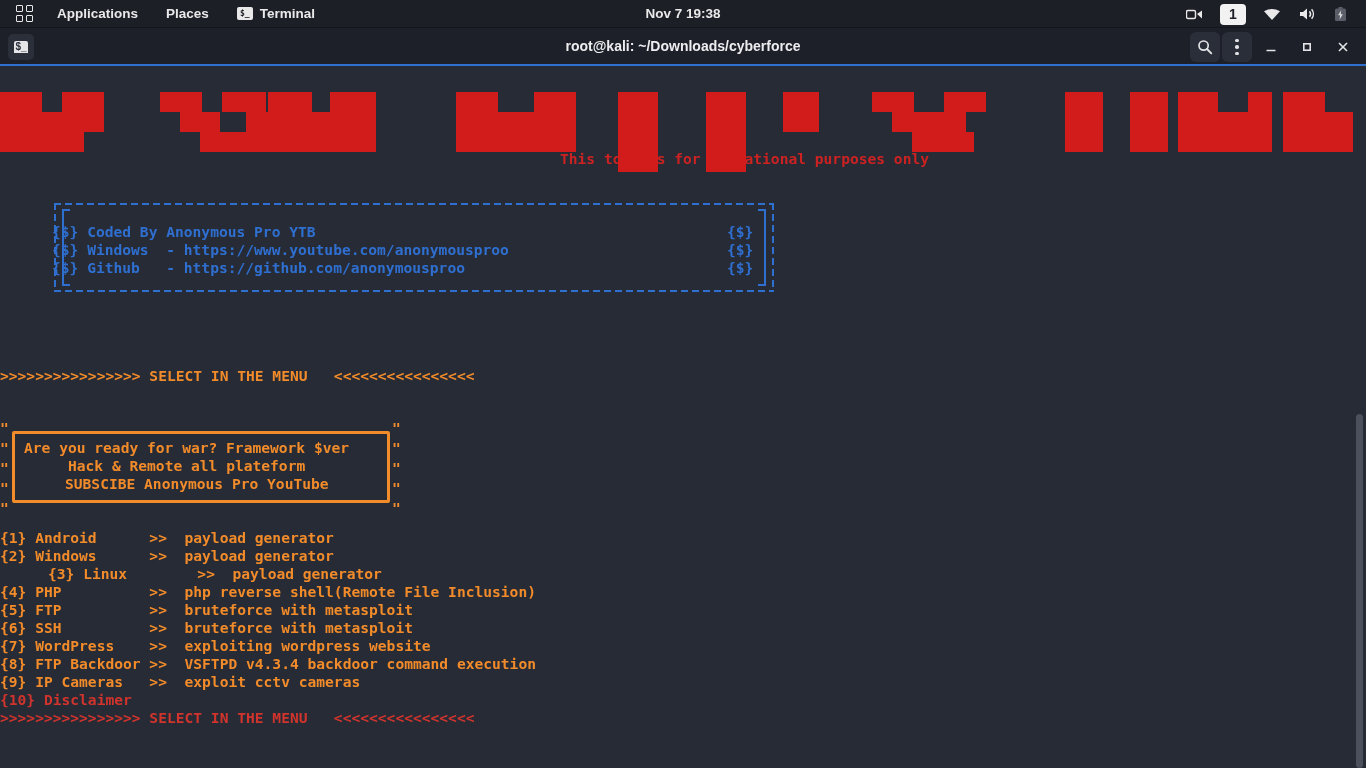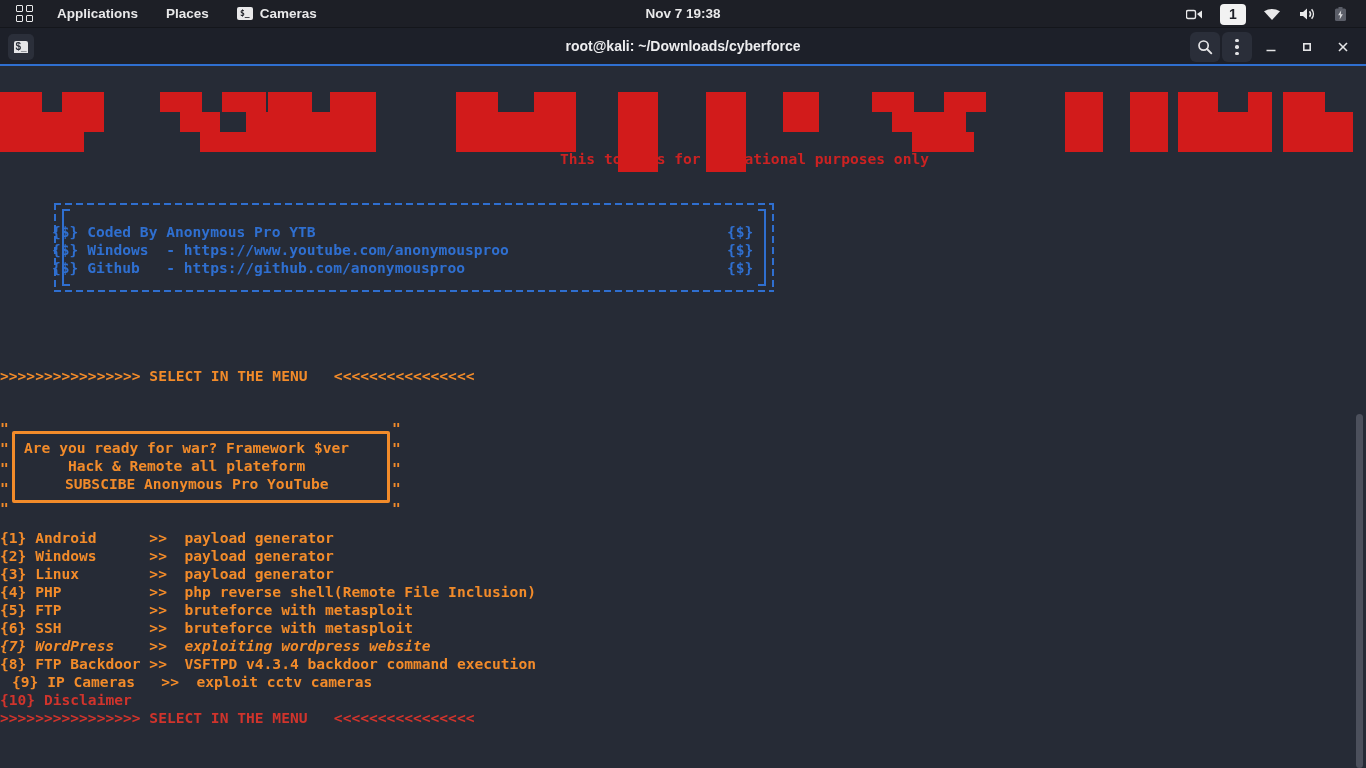--- a/index.html
+++ b/index.html
@@ -131,21 +131,21 @@
       </span>
   </div>
   <div class="tb-item">
     <span>Applications</span>
   </div>
   <div class="tb-item">
     <span>Places</span>
   </div>
   <div class="tb-item">
     <span class="term-ico">$_</span>
-    <span>Cameras</span>
+    <span>Terminal</span>
   </div>
 
   <div id="clock">Nov 7  19:38</div>
 
   <div id="tray">
     <div class="tr">
       <svg width="17" height="13" viewBox="0 0 17 13">
           <rect x="0.5" y="2.5" width="9" height="8" rx="1.5" fill="none" stroke="#e9e9ea" stroke-width="1.4"></rect>
           <path d="M11 6 L16 2.6 L16 10.4 Z" fill="#e9e9ea"></path>
         </svg>
@@ -251,27 +251,27 @@
         
 
         <span style="position: absolute; left: 12px; top: 365px; width: 378px; height: 72px; border: 3px solid rgb(242, 139, 42); border-radius: 2px;"></span>
         <span class="ln orange" style="position: absolute; left: 24px; top: 373px;">Are you ready for war? Framework $ver</span>
         <span class="ln orange" style="position: absolute; left: 68px; top: 391px; text-align: right;">Hack &amp; Remote all plateform</span>
         <span class="ln orange" style="position: absolute; left: 65px; top: 409px;">SUBSCIBE Anonymous Pro YouTube</span>
 
         
         <span class="ln orange" style="position: absolute; left: 0px; top: 463px;">{1} Android      &gt;&gt;  payload generator</span>
         <span class="ln orange" style="position: absolute; left: 0px; top: 481px;">{2} Windows      &gt;&gt;  payload generator</span>
-        <span class="ln orange" style="position: absolute; left: 0px; top: 499px;">{3} Linux        &gt;&gt;  payload generator</span>
+        <span class="ln orange" style="position: absolute; left: 0px; top: 499px; padding-left: 48px;">{3} Linux        &gt;&gt;  payload generator</span>
         <span class="ln orange" style="position: absolute; left: 0px; top: 517px;">{4} PHP          &gt;&gt;  php reverse shell(Remote File Inclusion)</span>
         <span class="ln orange" style="position: absolute; left: 0px; top: 535px;">{5} FTP          &gt;&gt;  bruteforce with metasploit</span>
         <span class="ln orange" style="position: absolute; left: 0px; top: 553px;">{6} SSH          &gt;&gt;  bruteforce with metasploit</span>
-        <span class="ln orange" style="position: absolute; left: 0px; top: 571px; font-style: italic;">{7} WordPress    &gt;&gt;  exploiting wordpress website</span>
+        <span class="ln orange" style="position: absolute; left: 0px; top: 571px;">{7} WordPress    &gt;&gt;  exploiting wordpress website</span>
         <span class="ln orange" style="position: absolute; left: 0px; top: 589px;">{8} FTP Backdoor &gt;&gt;  VSFTPD v4.3.4 backdoor command execution</span>
-        <span class="ln orange" style="position: absolute; left: 12px; top: 607px;">{9} IP Cameras   &gt;&gt;  exploit cctv cameras</span>
+        <span class="ln orange" style="position: absolute; left: 0px; top: 607px;">{9} IP Cameras   &gt;&gt;  exploit cctv cameras</span>
         <span class="ln red2" style="position: absolute; left: 0px; top: 625px;">{10} Disclaimer</span>
         <span class="ln red2" style="position: absolute; left: 0px; top: 643px;">&gt;&gt;&gt;&gt;&gt;&gt;&gt;&gt;&gt;&gt;&gt;&gt;&gt;&gt;&gt;&gt; SELECT IN THE MENU   &lt;&lt;&lt;&lt;&lt;&lt;&lt;&lt;&lt;&lt;&lt;&lt;&lt;&lt;&lt;&lt;</span>
 
       <div style="position: absolute; background: rgb(210, 27, 27); left: 0px; top: 26px; width: 42px; height: 20px;"></div><div style="position: absolute; background: rgb(210, 27, 27); left: 62px; top: 26px; width: 42px; height: 20px;"></div><div style="position: absolute; background: rgb(210, 27, 27); left: 0px; top: 46px; width: 104px; height: 20px;"></div><div style="position: absolute; background: rgb(210, 27, 27); left: 0px; top: 66px; width: 84px; height: 20px;"></div><div style="position: absolute; background: rgb(210, 27, 27); left: 84px; top: 46px; width: 20px; height: 20px;"></div><div style="position: absolute; background: rgb(210, 27, 27); left: 160px; top: 26px; width: 42px; height: 20px;"></div><div style="position: absolute; background: rgb(210, 27, 27); left: 200px; top: 46px; width: 20px; height: 20px;"></div><div style="position: absolute; background: rgb(210, 27, 27); left: 222px; top: 26px; width: 44px; height: 20px;"></div><div style="position: absolute; background: rgb(210, 27, 27); left: 180px; top: 46px; width: 20px; height: 20px;"></div><div style="position: absolute; background: rgb(210, 27, 27); left: 200px; top: 66px; width: 66px; height: 20px;"></div><div style="position: absolute; background: rgb(210, 27, 27); left: 160px; top: 26px; width: 0px; height: 0px;"></div><div style="position: absolute; background: rgb(210, 27, 27); left: 268px; top: 26px; width: 44px; height: 20px;"></div><div style="position: absolute; background: rgb(210, 27, 27); left: 330px; top: 26px; width: 46px; height: 20px;"></div><div style="position: absolute; background: rgb(210, 27, 27); left: 246px; top: 46px; width: 20px; height: 20px;"></div><div style="position: absolute; background: rgb(210, 27, 27); left: 266px; top: 46px; width: 110px; height: 20px;"></div><div style="position: absolute; background: rgb(210, 27, 27); left: 246px; top: 66px; width: 130px; height: 20px;"></div><div style="position: absolute; background: rgb(210, 27, 27); left: 456px; top: 26px; width: 42px; height: 20px;"></div><div style="position: absolute; background: rgb(210, 27, 27); left: 534px; top: 26px; width: 42px; height: 20px;"></div><div style="position: absolute; background: rgb(210, 27, 27); left: 456px; top: 46px; width: 120px; height: 20px;"></div><div style="position: absolute; background: rgb(210, 27, 27); left: 456px; top: 66px; width: 120px; height: 20px;"></div><div style="position: absolute; background: rgb(210, 27, 27); left: 618px; top: 26px; width: 40px; height: 20px;"></div><div style="position: absolute; background: rgb(210, 27, 27); left: 618px; top: 46px; width: 40px; height: 20px;"></div><div style="position: absolute; background: rgb(210, 27, 27); left: 618px; top: 66px; width: 40px; height: 20px;"></div><div style="position: absolute; background: rgb(210, 27, 27); left: 618px; top: 86px; width: 40px; height: 20px;"></div><div style="position: absolute; background: rgb(210, 27, 27); left: 706px; top: 26px; width: 40px; height: 20px;"></div><div style="position: absolute; background: rgb(210, 27, 27); left: 706px; top: 46px; width: 40px; height: 20px;"></div><div style="position: absolute; background: rgb(210, 27, 27); left: 706px; top: 66px; width: 40px; height: 20px;"></div><div style="position: absolute; background: rgb(210, 27, 27); left: 706px; top: 86px; width: 40px; height: 20px;"></div><div style="position: absolute; background: rgb(210, 27, 27); left: 783px; top: 26px; width: 36px; height: 20px;"></div><div style="position: absolute; background: rgb(210, 27, 27); left: 783px; top: 46px; width: 36px; height: 20px;"></div><div style="position: absolute; background: rgb(210, 27, 27); left: 872px; top: 26px; width: 42px; height: 20px;"></div><div style="position: absolute; background: rgb(210, 27, 27); left: 944px; top: 26px; width: 42px; height: 20px;"></div><div style="position: absolute; background: rgb(210, 27, 27); left: 892px; top: 46px; width: 74px; height: 20px;"></div><div style="position: absolute; background: rgb(210, 27, 27); left: 912px; top: 66px; width: 62px; height: 20px;"></div><div style="position: absolute; background: rgb(210, 27, 27); left: 1065px; top: 26px; width: 38px; height: 20px;"></div><div style="position: absolute; background: rgb(210, 27, 27); left: 1065px; top: 46px; width: 38px; height: 20px;"></div><div style="position: absolute; background: rgb(210, 27, 27); left: 1065px; top: 66px; width: 38px; height: 20px;"></div><div style="position: absolute; background: rgb(210, 27, 27); left: 1130px; top: 26px; width: 38px; height: 20px;"></div><div style="position: absolute; background: rgb(210, 27, 27); left: 1130px; top: 46px; width: 38px; height: 20px;"></div><div style="position: absolute; background: rgb(210, 27, 27); left: 1130px; top: 66px; width: 38px; height: 20px;"></div><div style="position: absolute; background: rgb(210, 27, 27); left: 1178px; top: 26px; width: 40px; height: 20px;"></div><div style="position: absolute; background: rgb(210, 27, 27); left: 1248px; top: 26px; width: 24px; height: 20px;"></div><div style="position: absolute; background: rgb(210, 27, 27); left: 1178px; top: 46px; width: 94px; height: 20px;"></div><div style="position: absolute; background: rgb(210, 27, 27); left: 1178px; top: 66px; width: 94px; height: 20px;"></div><div style="position: absolute; background: rgb(210, 27, 27); left: 1283px; top: 26px; width: 42px; height: 20px;"></div><div style="position: absolute; background: rgb(210, 27, 27); left: 1355px; top: 26px; width: 11px; height: 20px;"></div><div style="position: absolute; background: rgb(210, 27, 27); left: 1283px; top: 46px; width: 83px; height: 20px;"></div><div style="position: absolute; background: rgb(210, 27, 27); left: 1283px; top: 66px; width: 83px; height: 20px;"></div><div style="position: absolute; left: 54px; top: 137px; width: 720px; height: 2px; background: repeating-linear-gradient(90deg, rgb(47, 111, 208) 0px, rgb(47, 111, 208) 7px, transparent 7px, transparent 11px);"></div><div style="position: absolute; left: 54px; top: 224px; width: 720px; height: 2px; background: repeating-linear-gradient(90deg, rgb(47, 111, 208) 0px, rgb(47, 111, 208) 7px, transparent 7px, transparent 11px);"></div><div style="position: absolute; left: 54px; top: 137px; width: 2px; height: 89px; background: repeating-linear-gradient(rgb(47, 111, 208) 0px, rgb(47, 111, 208) 7px, transparent 7px, transparent 11px);"></div><div style="position: absolute; left: 772px; top: 137px; width: 2px; height: 89px; background: repeating-linear-gradient(rgb(47, 111, 208) 0px, rgb(47, 111, 208) 7px, transparent 7px, transparent 11px);"></div><div style="position: absolute; left: 62px; top: 143px; width: 2px; height: 77px; background: rgb(47, 111, 208);"></div><div style="position: absolute; left: 764px; top: 143px; width: 2px; height: 77px; background: rgb(47, 111, 208);"></div><div style="position: absolute; left: 62px; top: 143px; width: 8px; height: 2px; background: rgb(47, 111, 208);"></div><div style="position: absolute; left: 758px; top: 143px; width: 8px; height: 2px; background: rgb(47, 111, 208);"></div><div style="position: absolute; left: 62px; top: 218px; width: 8px; height: 2px; background: rgb(47, 111, 208);"></div><div style="position: absolute; left: 758px; top: 218px; width: 8px; height: 2px; background: rgb(47, 111, 208);"></div><div style="position: absolute; left: 0px; top: 353px; color: rgb(242, 139, 42); font-family: &quot;DejaVu Sans Mono&quot;, monospace; font-size: 14.6px; font-weight: 700; line-height: 18px;">"</div><div style="position: absolute; left: 392px; top: 353px; color: rgb(242, 139, 42); font-family: &quot;DejaVu Sans Mono&quot;, monospace; font-size: 14.6px; font-weight: 700; line-height: 18px;">"</div><div style="position: absolute; left: 0px; top: 373px; color: rgb(242, 139, 42); font-family: &quot;DejaVu Sans Mono&quot;, monospace; font-size: 14.6px; font-weight: 700; line-height: 18px;">"</div><div style="position: absolute; left: 392px; top: 373px; color: rgb(242, 139, 42); font-family: &quot;DejaVu Sans Mono&quot;, monospace; font-size: 14.6px; font-weight: 700; line-height: 18px;">"</div><div style="position: absolute; left: 0px; top: 393px; color: rgb(242, 139, 42); font-family: &quot;DejaVu Sans Mono&quot;, monospace; font-size: 14.6px; font-weight: 700; line-height: 18px;">"</div><div style="position: absolute; left: 392px; top: 393px; color: rgb(242, 139, 42); font-family: &quot;DejaVu Sans Mono&quot;, monospace; font-size: 14.6px; font-weight: 700; line-height: 18px;">"</div><div style="position: absolute; left: 0px; top: 413px; color: rgb(242, 139, 42); font-family: &quot;DejaVu Sans Mono&quot;, monospace; font-size: 14.6px; font-weight: 700; line-height: 18px;">"</div><div style="position: absolute; left: 392px; top: 413px; color: rgb(242, 139, 42); font-family: &quot;DejaVu Sans Mono&quot;, monospace; font-size: 14.6px; font-weight: 700; line-height: 18px;">"</div><div style="position: absolute; left: 0px; top: 433px; color: rgb(242, 139, 42); font-family: &quot;DejaVu Sans Mono&quot;, monospace; font-size: 14.6px; font-weight: 700; line-height: 18px;">"</div><div style="position: absolute; left: 392px; top: 433px; color: rgb(242, 139, 42); font-family: &quot;DejaVu Sans Mono&quot;, monospace; font-size: 14.6px; font-weight: 700; line-height: 18px;">"</div></div>
 
       <div id="sb">
         <div id="sbthumb" style="top:348px;height:354px;"></div>
       </div>
     </div>
   </div>

